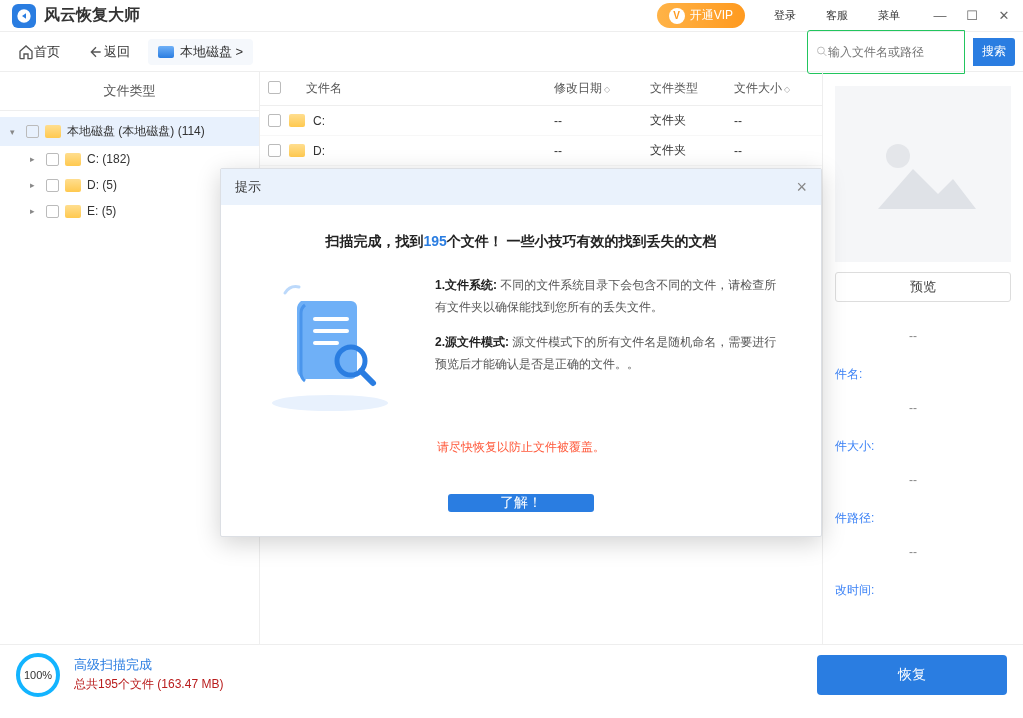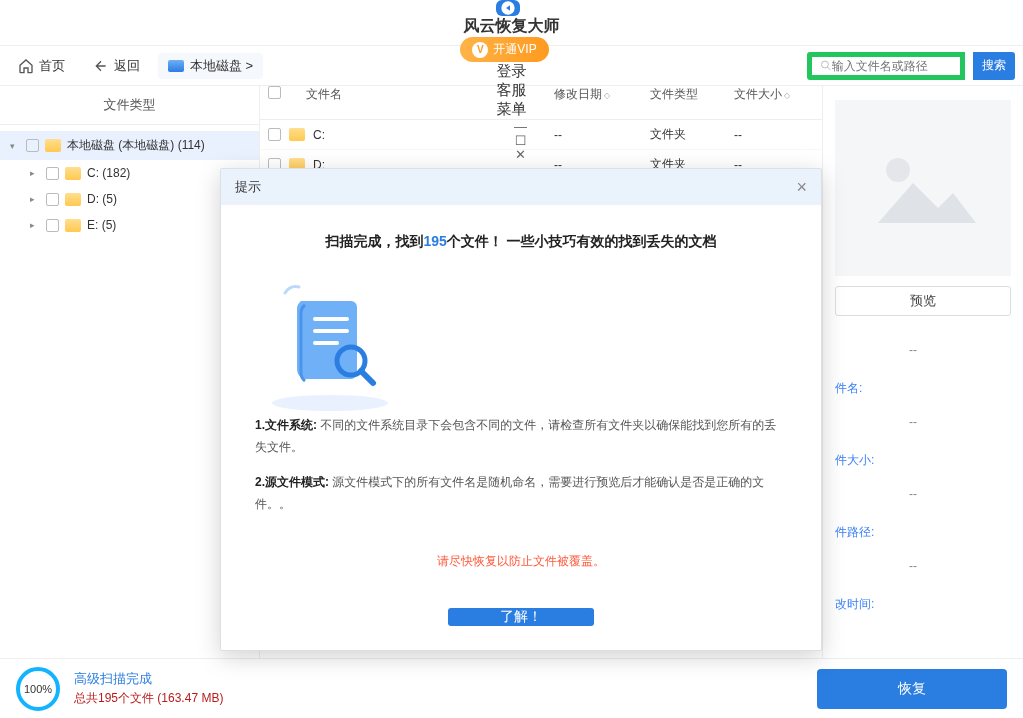--- a/index.html
+++ b/index.html
@@ -1,35 +1,35 @@
 <!DOCTYPE html>
 <html><head>
 <meta charset="utf-8">
 <style>
 * { margin: 0; padding: 0; box-sizing: border-box; font-family: "Microsoft YaHei", "PingFang SC", sans-serif; }
 body { width: 1023px; height: 718px; background: #fff; position: relative; overflow: hidden; font-size: 13px; color: #333; }
 
 
-.titlebar { height: 46px; display: flex; align-items: center; padding: 0 12px; border-bottom: 1px solid #eee; flex-direction: column; }
+.titlebar { height: 32px; display: flex; align-items: center; padding: 0 12px; border-bottom: 1px solid #eee; }
 .app-logo { width: 24px; height: 24px; background: #2a7de1; border-radius: 6px; margin-right: 8px; display: flex; align-items: center; justify-content: center; }
 .app-logo svg { width: 16px; height: 16px; }
 .app-title { font-size: 16px; font-weight: bold; flex: 0 0 auto; }
 .titlebar-spacer { flex: 1; }
 .vip-btn { background: linear-gradient(90deg,#ffb347,#ff9a1f); color: #fff; border-radius: 14px; padding: 4px 12px; font-size: 12px; display: flex; align-items: center; cursor: pointer; margin-right: 14px; }
 .vip-btn .vip-badge { width: 16px; height: 16px; background: #fff; color: #ff9a1f; border-radius: 50%; font-size: 10px; display: flex; align-items: center; justify-content: center; margin-right: 5px; font-weight: bold; }
-.tb-link { margin: 0 5px; cursor: pointer; color: #333; font-size: 15px; }
+.tb-link { margin: 0 15px; cursor: pointer; color: #333; font-size: 11px; }
 .win-ctrl { width: 14px; height: 14px; margin-left: 18px; cursor: pointer; display: flex; align-items: center; justify-content: center; color: #666; }
 
 
 .toolbar { height: 40px; display: flex; align-items: center; padding: 0 8px; border-bottom: 1px solid #eee; gap: 8px; }
-.home-btn, .back-btn { display: flex; align-items: center; gap: 5px; padding: 4px 10px; cursor: pointer; color: #333; }
+.home-btn, .back-btn { display: flex; align-items: center; padding: 4px 10px; cursor: pointer; color: #333; }
 .disk-crumb { display: flex; align-items: center; gap: 6px; background: #f5f8fc; padding: 4px 10px; border-radius: 4px; cursor: pointer; }
 .disk-icon-small { width: 16px; height: 12px; background: linear-gradient(#6fb0f7,#2a7de1); border-radius: 2px; }
 .toolbar-spacer { flex: 1; }
-.search-box { width: 158px; height: 28px; border: 5px solid #22c55e; border-radius: 3px 0 0 3px; padding: 0 8px; display: flex; align-items: center; color: #bbb; font-size: 12px; }
+.search-box { width: 158px; height: 44px; border: 1px solid #22c55e; border-radius: 3px 0 0 3px; padding: 0 8px; display: flex; align-items: center; color: #bbb; font-size: 12px; }
 .search-box input { border: none; outline: none; width: 100%; font-size: 12px; background: transparent; }
 .search-btn { height: 28px; width: 42px; background: #2a7de1; color: #fff; border-radius: 0 3px 3px 0; display: flex; align-items: center; justify-content: center; cursor: pointer; font-size: 12px; }
 
 
 .main { display: flex; height: 572px; }
 .sidebar { width: 260px; border-right: 1px solid #eee; display: flex; flex-direction: column; }
 .tabs { display: flex; border-bottom: 1px solid #eee; }
 .tab { flex: 1; text-align: center; padding: 10px 0; cursor: pointer; font-size: 13px; color: #555; }
 .tab.active { color: #2a7de1; border-bottom: 2px solid #2a7de1; font-weight: bold; }
 .tree { padding: 6px 0; }
@@ -37,21 +37,21 @@
 .tree-row.selected { background: #e8f1fd; }
 .tree-row .caret { width: 10px; font-size: 9px; color: #888; }
 .tree-row .chk { width: 13px; height: 13px; border: 1px solid #bbb; border-radius: 2px; }
 .tree-row .folder-ico { width: 16px; height: 13px; background: linear-gradient(#ffde8f,#ffc94f); border-radius: 2px; }
 .tree-row .label { font-size: 12px; color: #333; }
 .tree-row.indent1 { padding-left: 30px; }
 
 
 .content { flex: 1; display: flex; }
 .file-pane { flex: 1; border-right: 1px solid #eee; }
-.file-header { display: flex; align-items: flex-start; height: 34px; border-bottom: 1px solid #eee; padding: 0 8px; font-size: 12px; color: #555; }
+.file-header { display: flex; align-items: center; height: 34px; border-bottom: 1px solid #eee; padding: 0 8px; font-size: 12px; color: #555; }
 .col-chk { width: 30px; }
 .col-name { flex: 1; padding-left: 8px; }
 .col-date { width: 96px; }
 .col-type { width: 84px; }
 .col-size { width: 80px; }
 .sort-ico { font-size: 8px; color: #aaa; margin-left: 2px; }
 .file-row { display: flex; align-items: center; height: 30px; padding: 0 8px; font-size: 12px; border-bottom: 1px solid #f7f7f7; }
 .file-row .fchk { width: 13px; height: 13px; border: 1px solid #bbb; border-radius: 2px; margin: 0 8px 0 0; }
 .file-row .folder-ico { width: 16px; height: 13px; background: linear-gradient(#ffde8f,#ffc94f); border-radius: 2px; margin-right: 8px; }
 
@@ -72,21 +72,21 @@
 .recover-btn { width: 190px; height: 40px; background: #2a7de1; color: #fff; border-radius: 4px; display: flex; align-items: center; justify-content: center; cursor: pointer; font-size: 14px; }
 
 
 .modal-mask { position: absolute; inset: 0; background: rgba(255,255,255,0); pointer-events: none; }
 .modal { position: absolute; left: 220px; top: 168px; width: 602px; background: #fff; border: 1px solid #dcdfe4; box-shadow: 0 6px 24px rgba(0,0,0,0.18); border-radius: 2px; }
 .modal-head { height: 36px; background: #eaf2fc; display: flex; align-items: center; padding: 0 14px; font-size: 13px; color: #333; }
 .modal-head .close { margin-left: auto; cursor: pointer; color: #888; font-size: 18px; }
 .modal-body { padding: 28px 34px 20px; }
 .modal-title { text-align: center; font-size: 14px; font-weight: bold; color: #222; margin-bottom: 24px; }
 .modal-title .cnt { color: #2a7de1; }
-.modal-mid { display: flex; align-items: flex-start; flex-direction: column; }
+.modal-mid { display: flex; gap: 30px; align-items: flex-start; }
 .illus { width: 150px; height: 140px; display: flex; align-items: center; justify-content: center; flex-shrink: 0; }
 .tips { flex: 1; font-size: 12px; color: #555; line-height: 1.8; }
 .tips p { margin-bottom: 14px; }
 .tips b { color: #222; }
 .warn { text-align: center; color: #ff5a3c; font-size: 12px; margin-top: 24px; }
 .modal-foot { display: flex; justify-content: center; padding: 18px 0 24px; }
 .ok-btn { width: 146px; height: 18px; background: #2a7de1; color: #fff; border-radius: 3px; display: flex; align-items: center; justify-content: center; cursor: pointer; font-size: 14px; }
 
 .chk-box { width: 13px; height: 13px; border: 1px solid #bbb; border-radius: 2px; display: inline-block; }
 </style>

